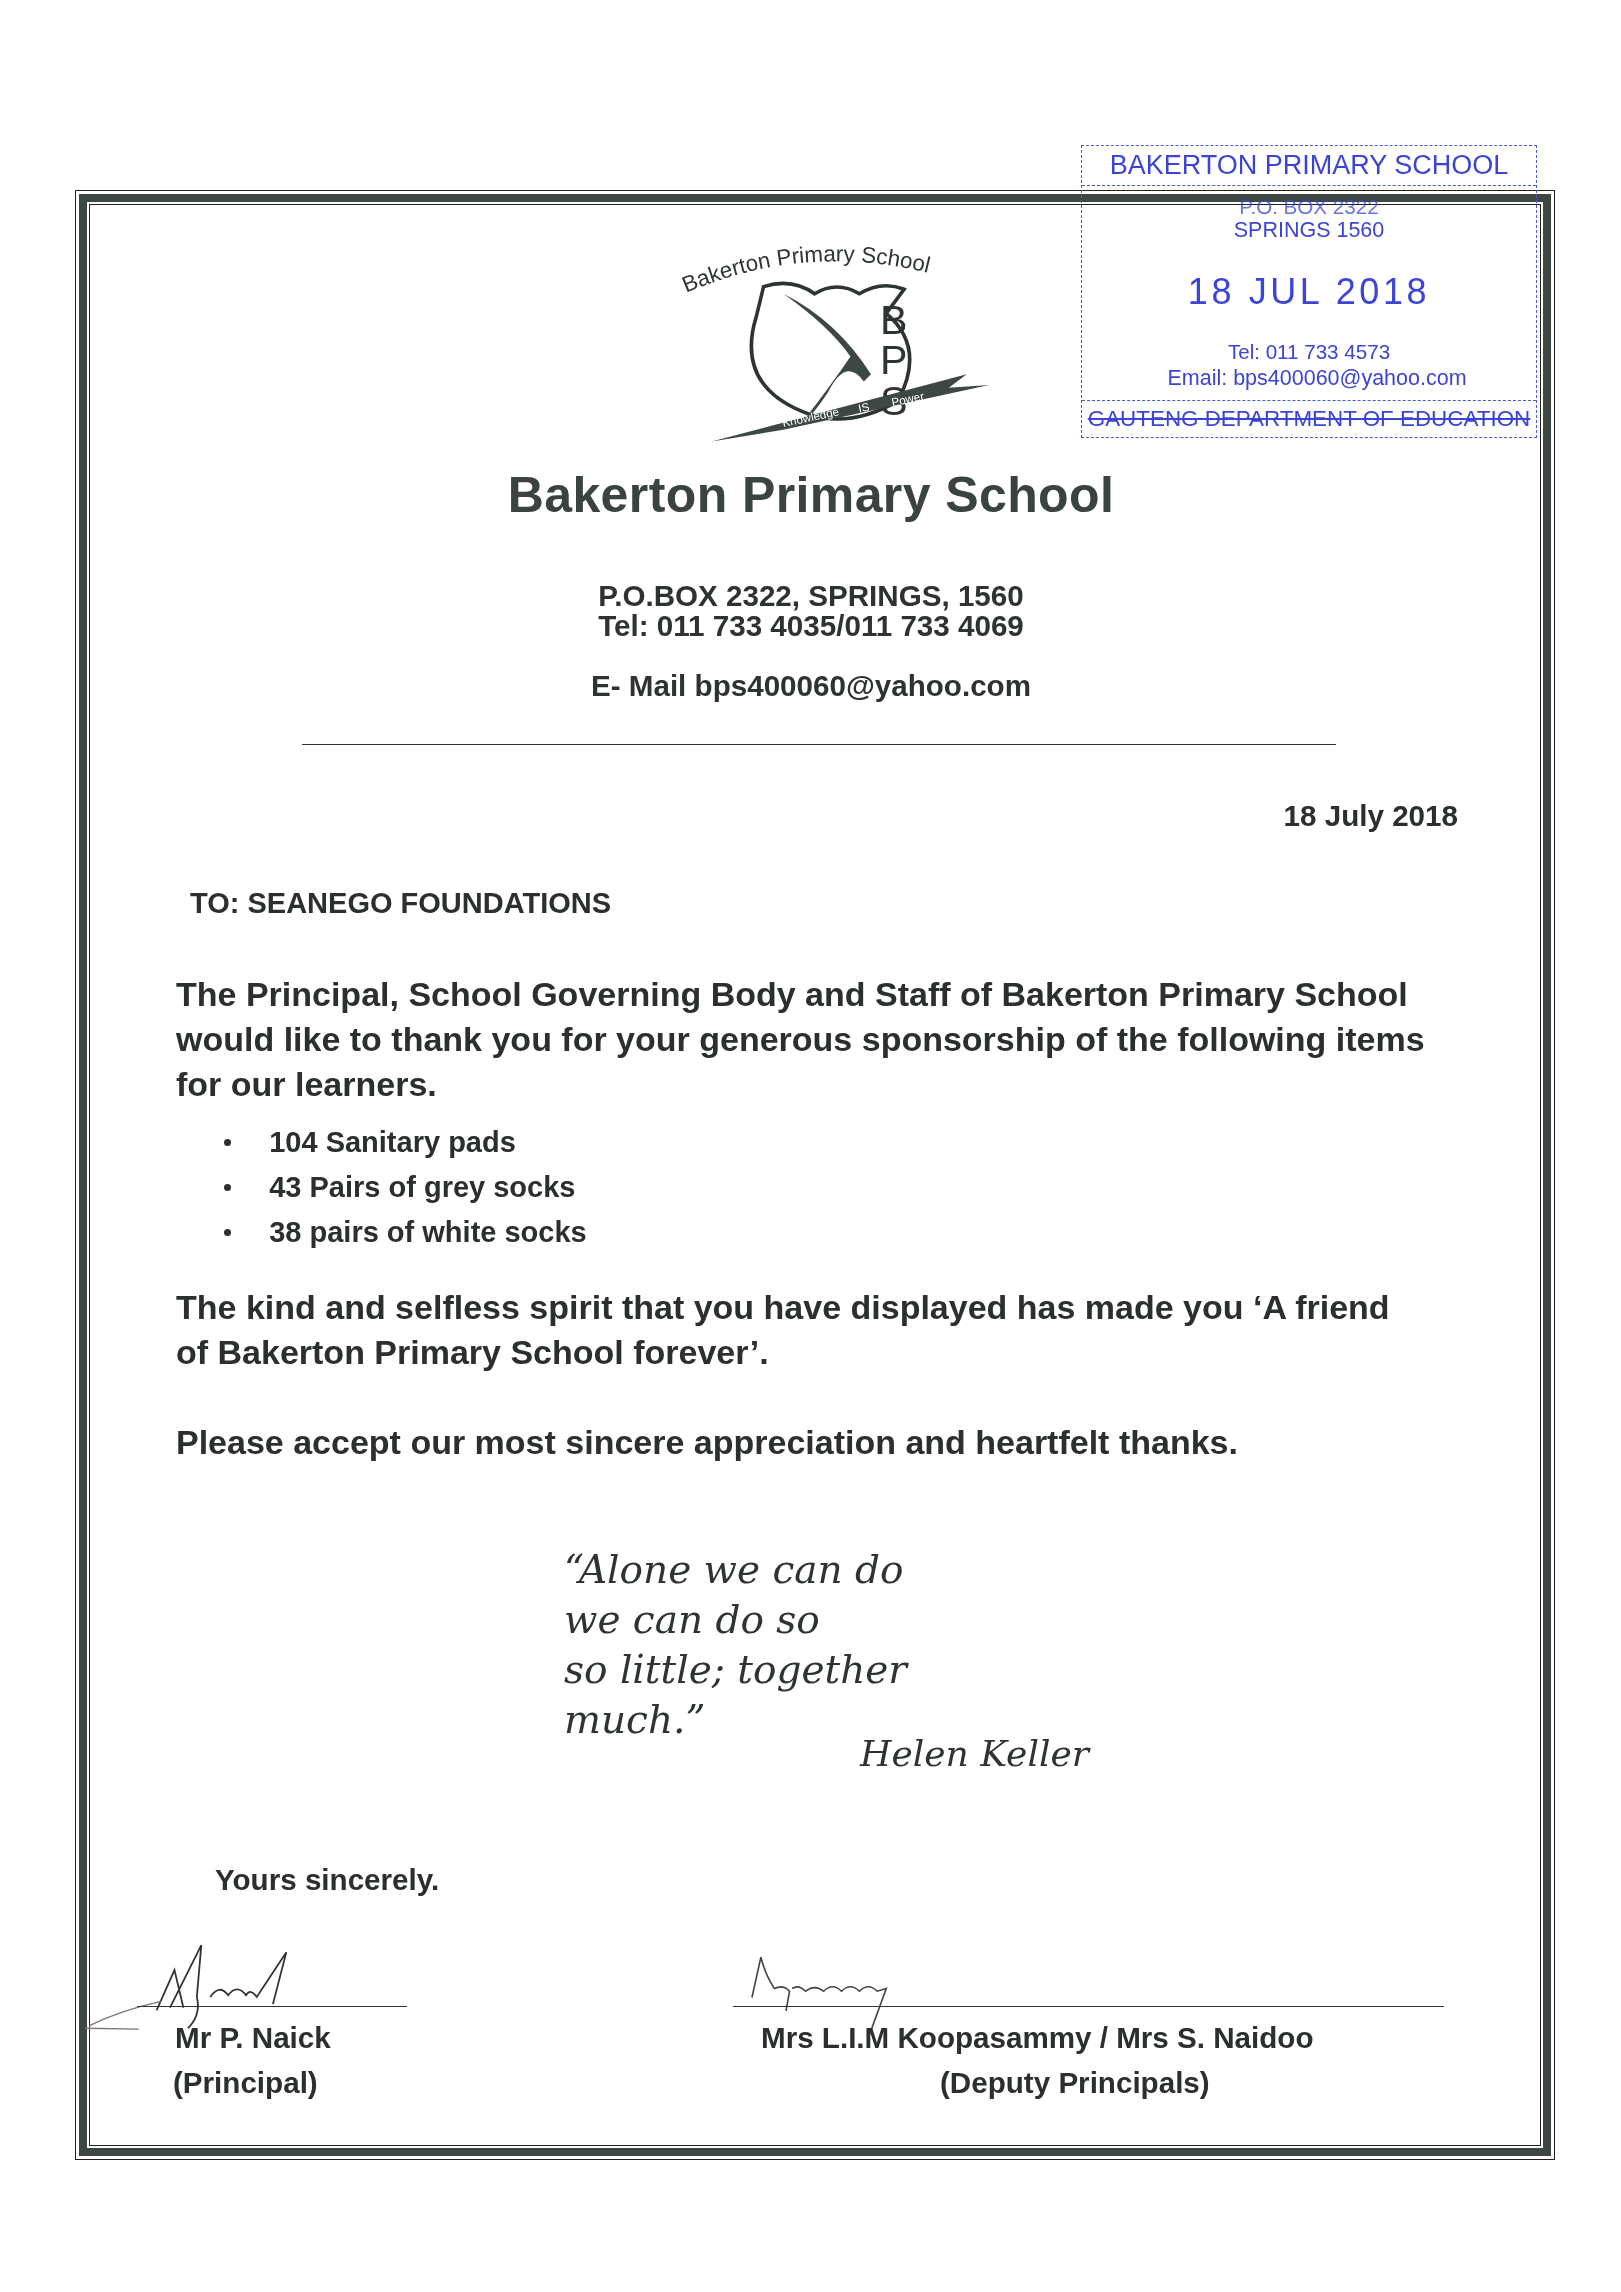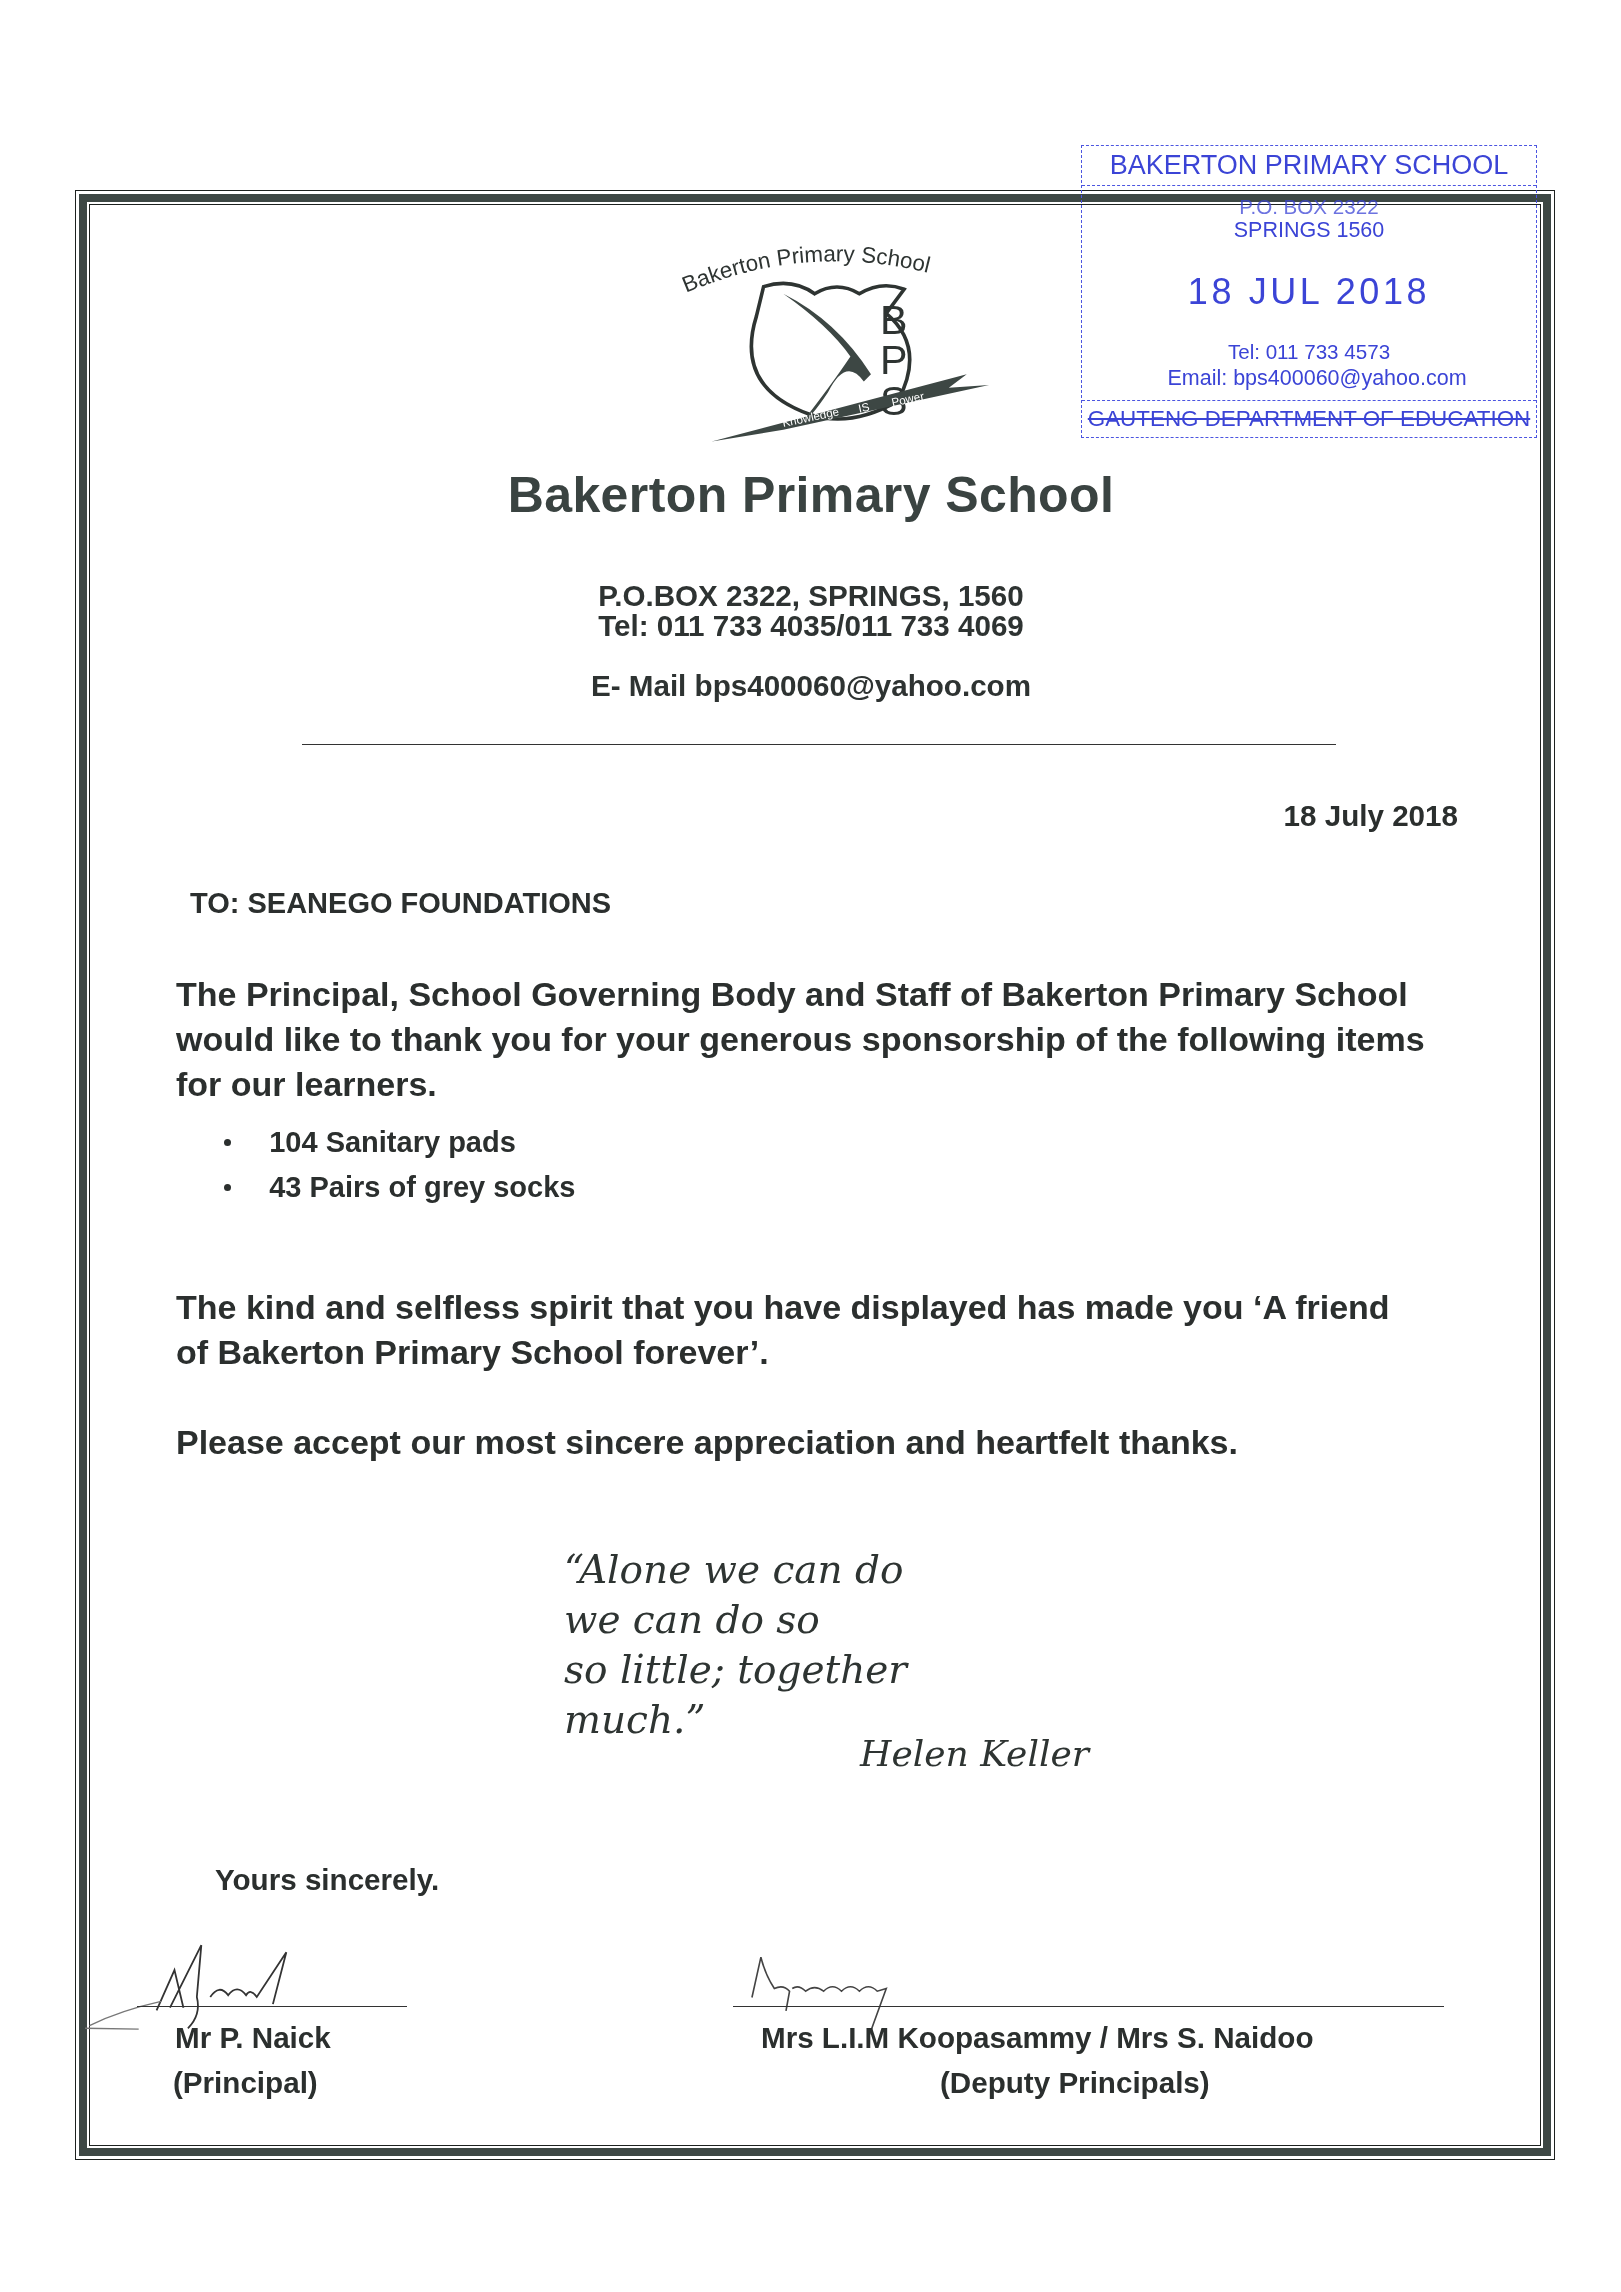--- a/index.html
+++ b/index.html
@@ -126,20 +126,24 @@
 <div class="para p1">The Principal, School Governing Body and Staff of Bakerton Primary School would like to thank you for your generous sponsorship of the following items for our learners.</div>
 <ul class="items">
   <li>
       <span class="bullet"></span>
       <span>104 Sanitary pads</span>
     </li>
   <li>
       <span class="bullet"></span>
       <span>43 Pairs of grey socks</span>
     </li>
+  <li>
+      <span class="bullet"></span>
+      <span>38 pairs of white socks</span>
+    </li>
 </ul>
 <div class="para p2">The kind and selfless spirit that you have displayed has made you ‘A friend of Bakerton Primary School forever’.</div>
 <div class="para p3">Please accept our most sincere appreciation and heartfelt thanks.</div>
 
 <div class="quote">
   <div>“Alone we can do</div>
   <div>we can do so</div>
   <div>so little; together</div>
   <div>much.”</div>
 </div>

